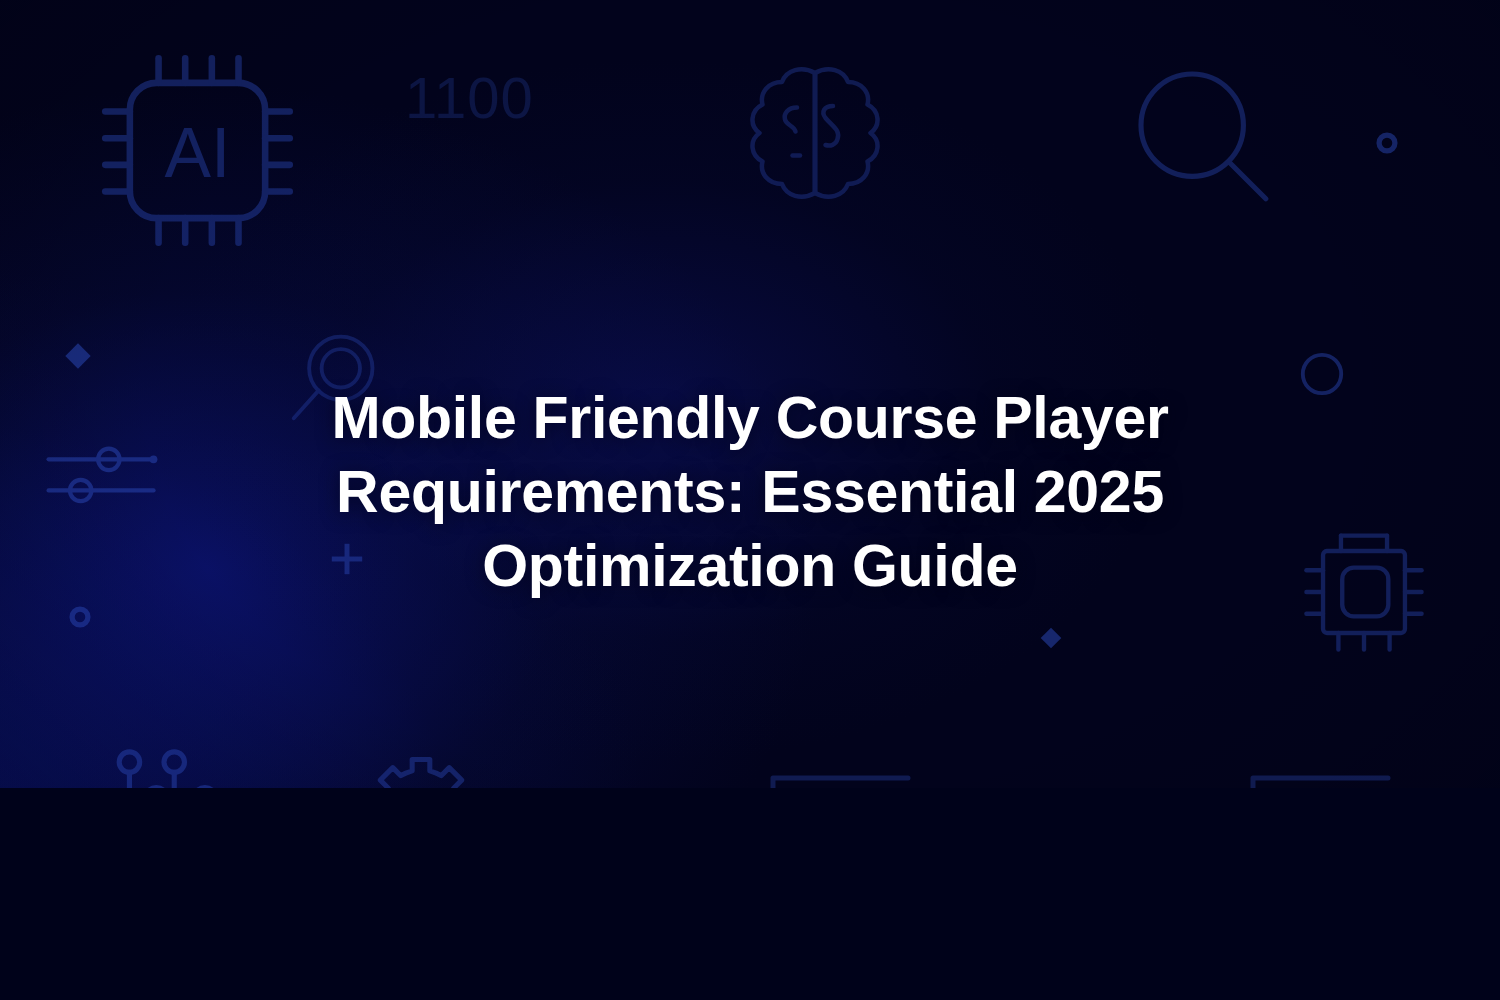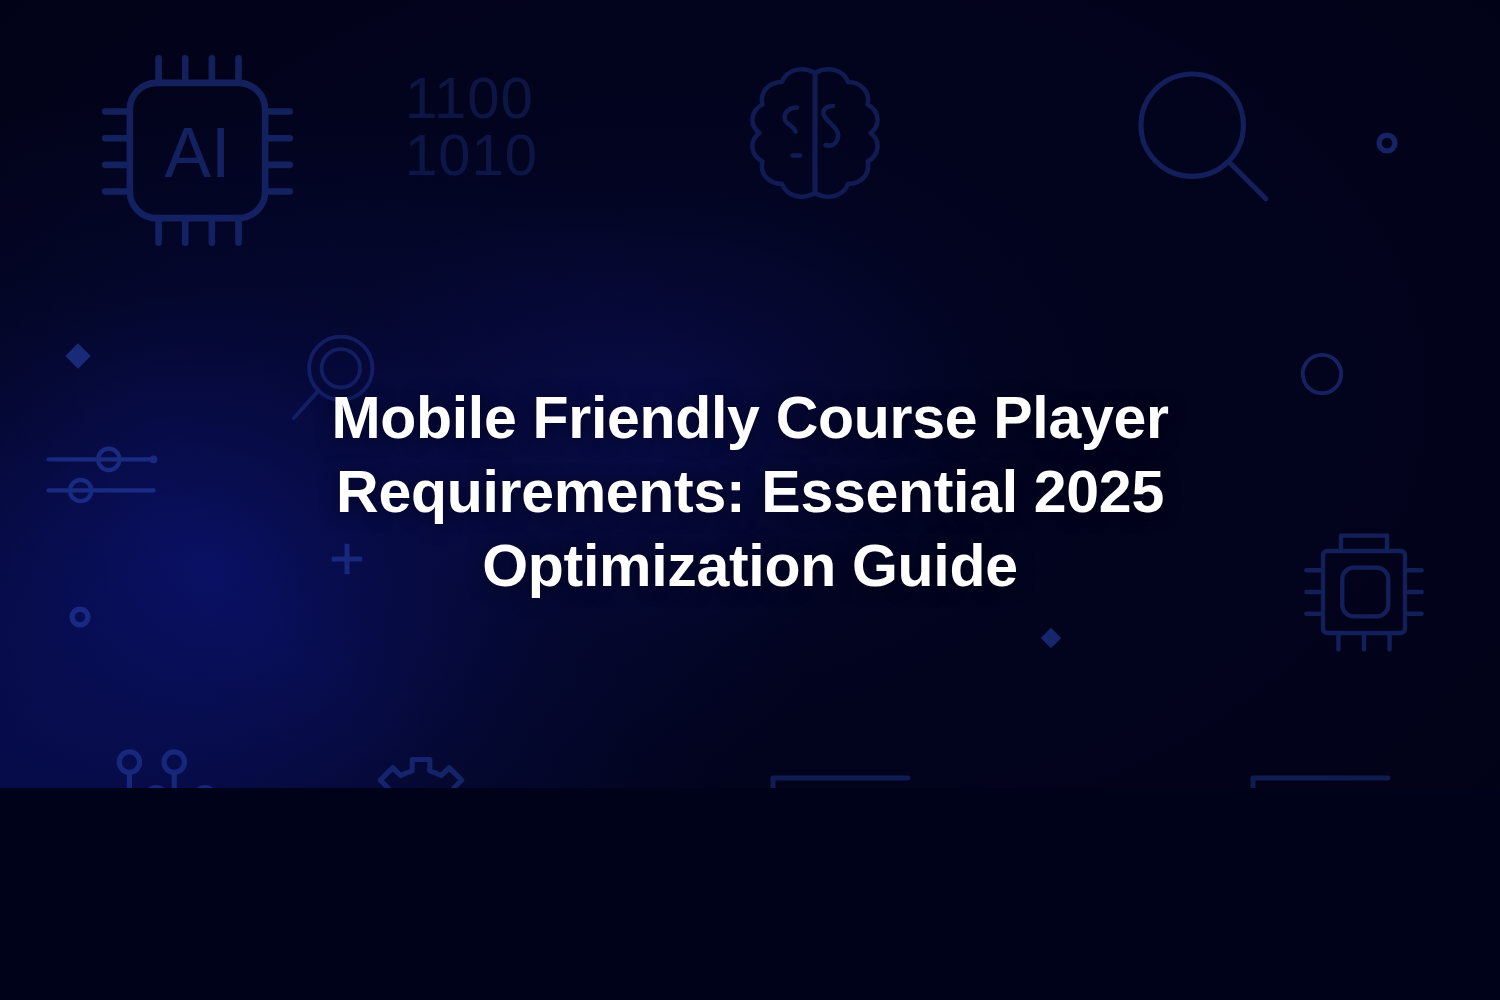--- a/index.html
+++ b/index.html
@@ -160,21 +160,20 @@
         <line x1="83" y1="31" x2="95" y2="31"></line>
         <line x1="83" y1="44" x2="95" y2="44"></line>
         <line x1="83" y1="57" x2="95" y2="57"></line>
         <line x1="83" y1="70" x2="95" y2="70"></line>
         <text x="50" y="63" text-anchor="middle" fill="currentColor" stroke="none" font-family="Liberation Sans, sans-serif" font-size="34" font-weight="400">AI</text>
       </svg>
     </div>
 
     <div class="decor d-binary">
       <div class="binary-text">1100</div>
-      <div class="binary-text">1010</div>
     </div>
 
     <div class="decor d-brain">
       <svg viewBox="0 0 100 100" fill="none" stroke="currentColor" stroke-width="3" stroke-linecap="round" stroke-linejoin="round">
         <path d="M50 10 C41 5 31 8 28 16 C19 16 13 23 15 31 C7 35 6 45 13 50
                  C6 55 7 65 15 69 C13 77 19 84 28 84 C31 92 41 95 50 90 Z"></path>
         <path d="M50 10 C59 5 69 8 72 16 C81 16 87 23 85 31 C93 35 94 45 87 50
                  C94 55 93 65 85 69 C87 77 81 84 72 84 C69 92 59 95 50 90 Z"></path>
         <line x1="50" y1="10" x2="50" y2="90"></line>
         <path d="M38 33 C32 33 29 37 30 41 C31 45 36 45 37 49"></path>

